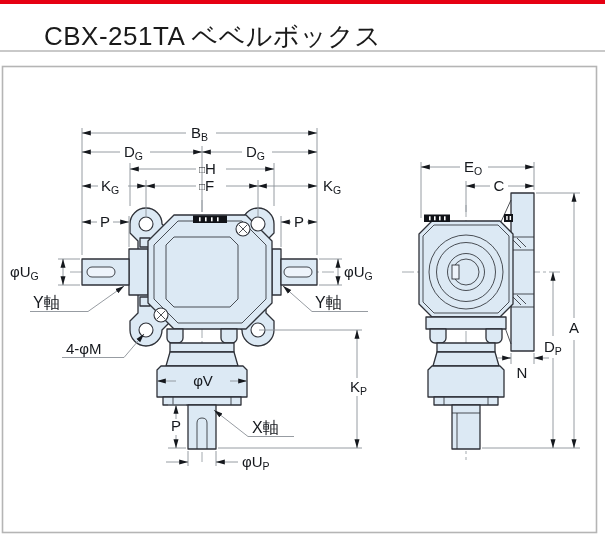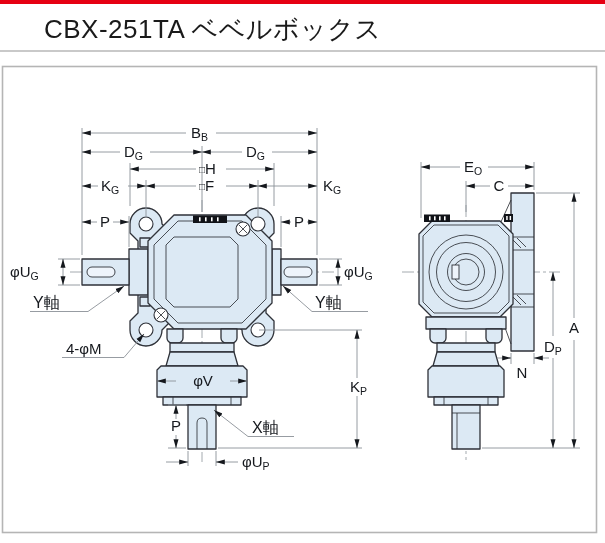--- a/index.html
+++ b/index.html
@@ -1,19 +1,19 @@
 <!DOCTYPE html>
 <html><head>
 <meta charset="utf-8">
 <style>
   html,body{margin:0;padding:0;background:#ffffff;}
   .page{position:relative;width:605px;height:543px;background:#fff;overflow:hidden;
         font-family:"Liberation Sans",sans-serif;}
   .accent-bar{position:absolute;top:0;left:0;width:605px;height:4px;background:#e60012;}
-  .title{position:absolute;top:12px;left:44px;font-size:26px;color:#1a1a1a;
+  .title{position:absolute;top:19px;left:44px;font-size:26px;color:#1a1a1a;
          letter-spacing:0.5px;white-space:nowrap;}
   .header-rule{position:absolute;top:50px;left:0;width:605px;height:0;
                border-top:2px solid #c9c9c9;}
   svg{position:absolute;top:0;left:0;}
   text{font-family:"Liberation Sans",sans-serif;fill:#15181d;}
   .dim-main{font-size:15px;}
   .dim-sub{font-size:10.5px;}
   .dim-pre{font-size:10px;}
   .jp{font-size:16px;}
   .outline{fill:#dce9f4;stroke:#2e3138;stroke-width:1.3;stroke-linejoin:round;}

